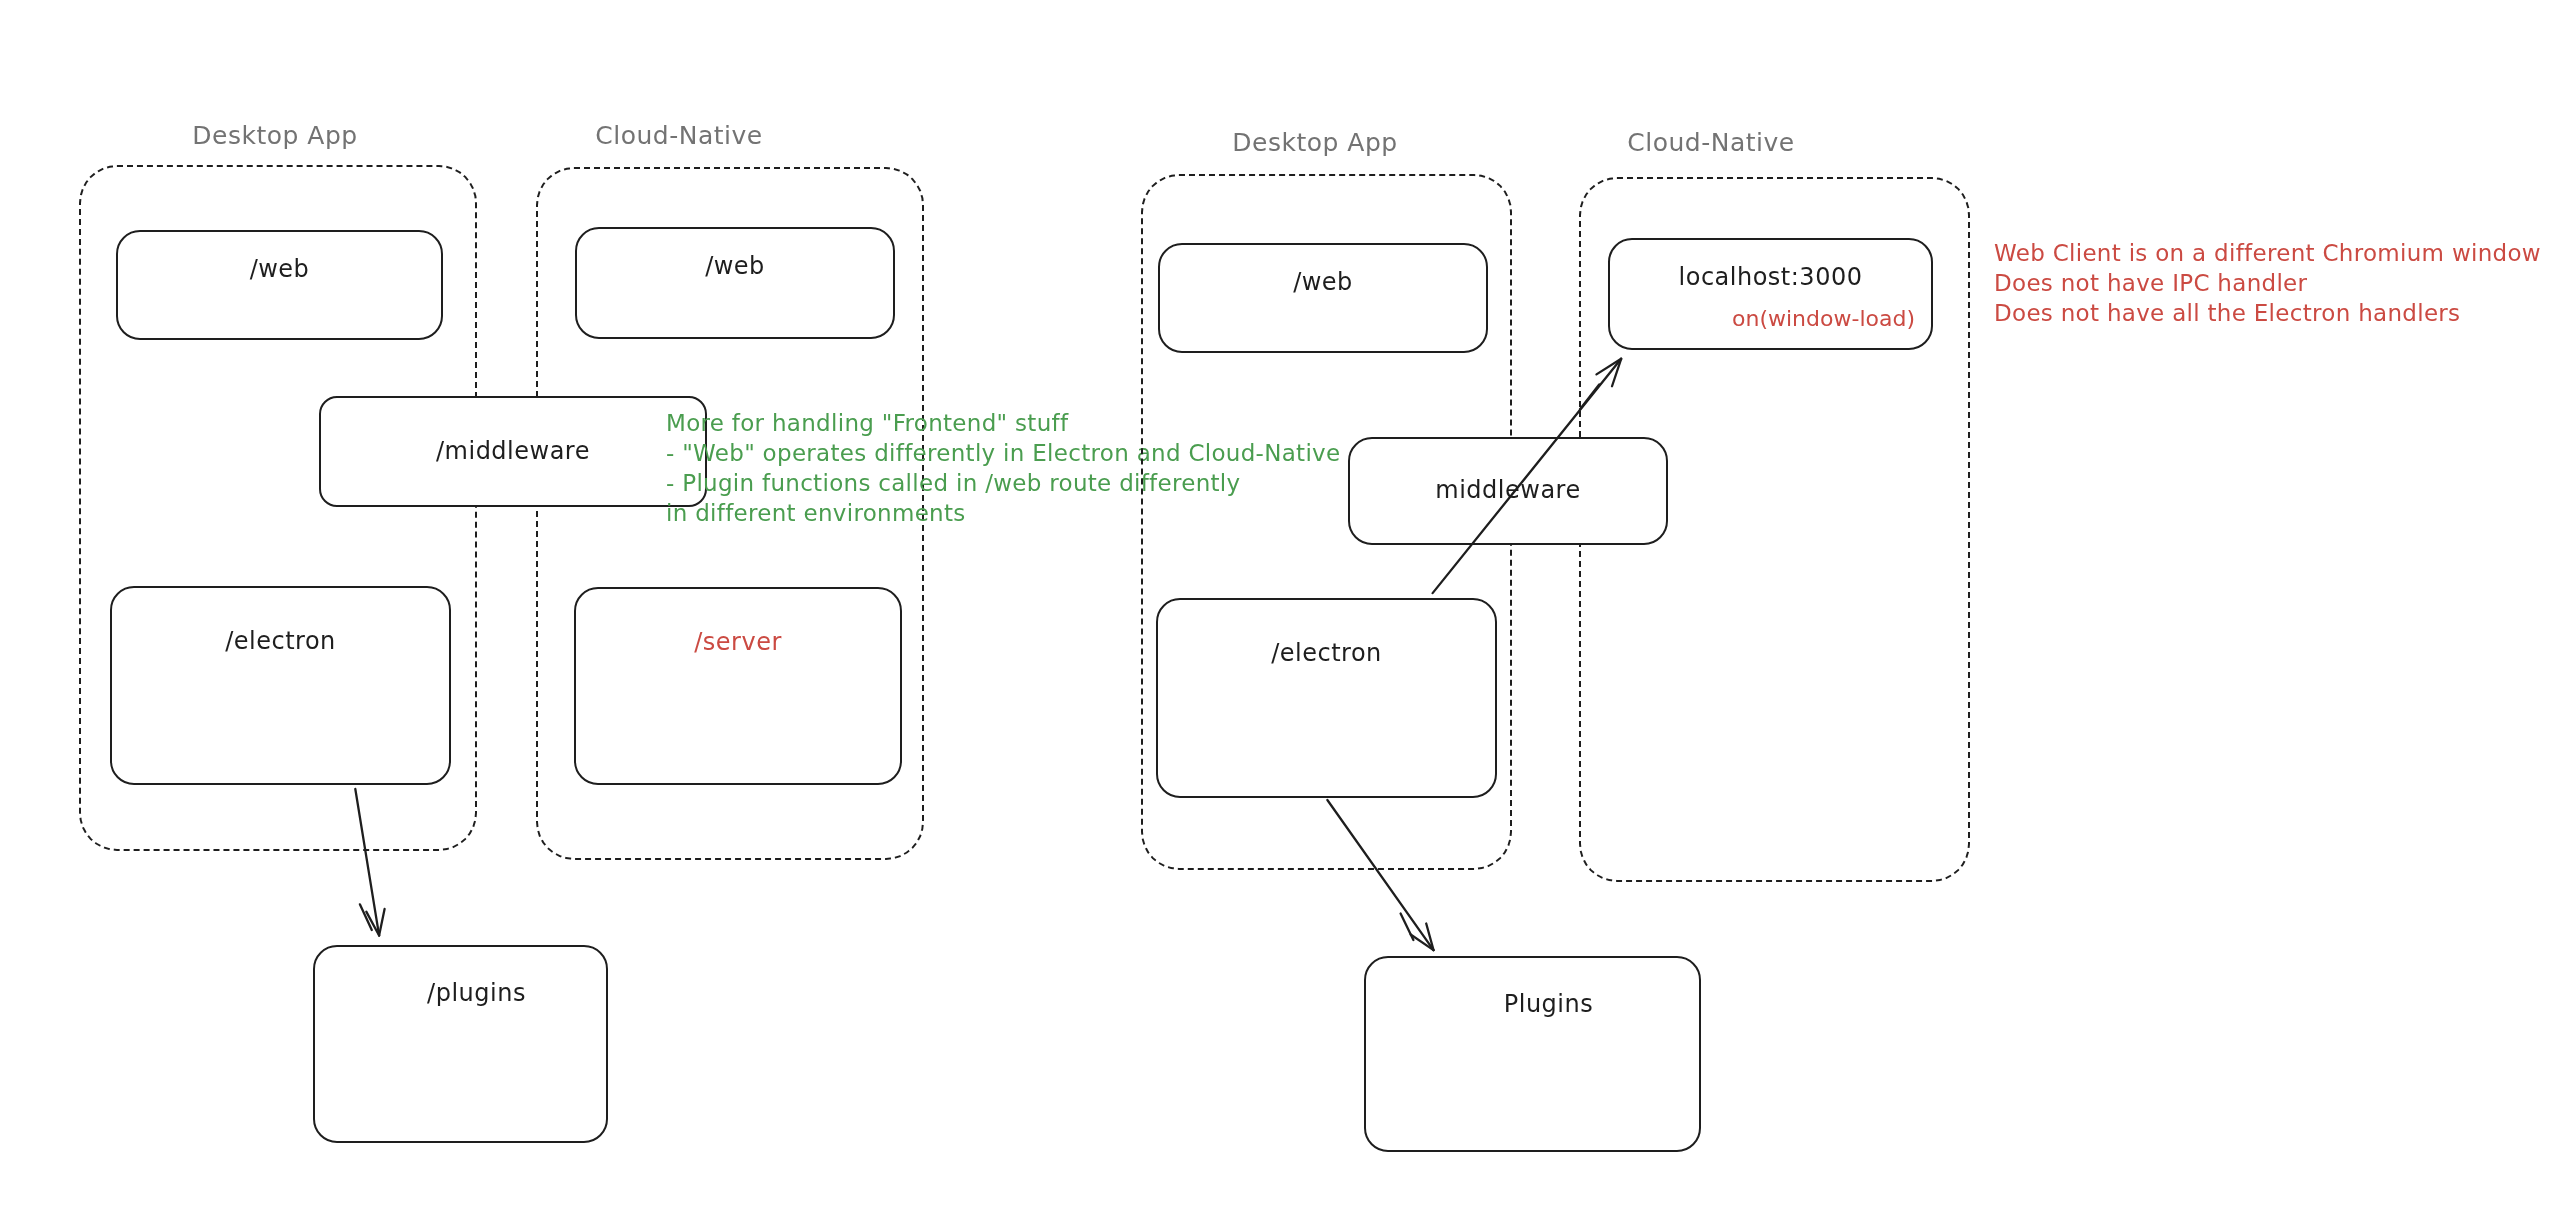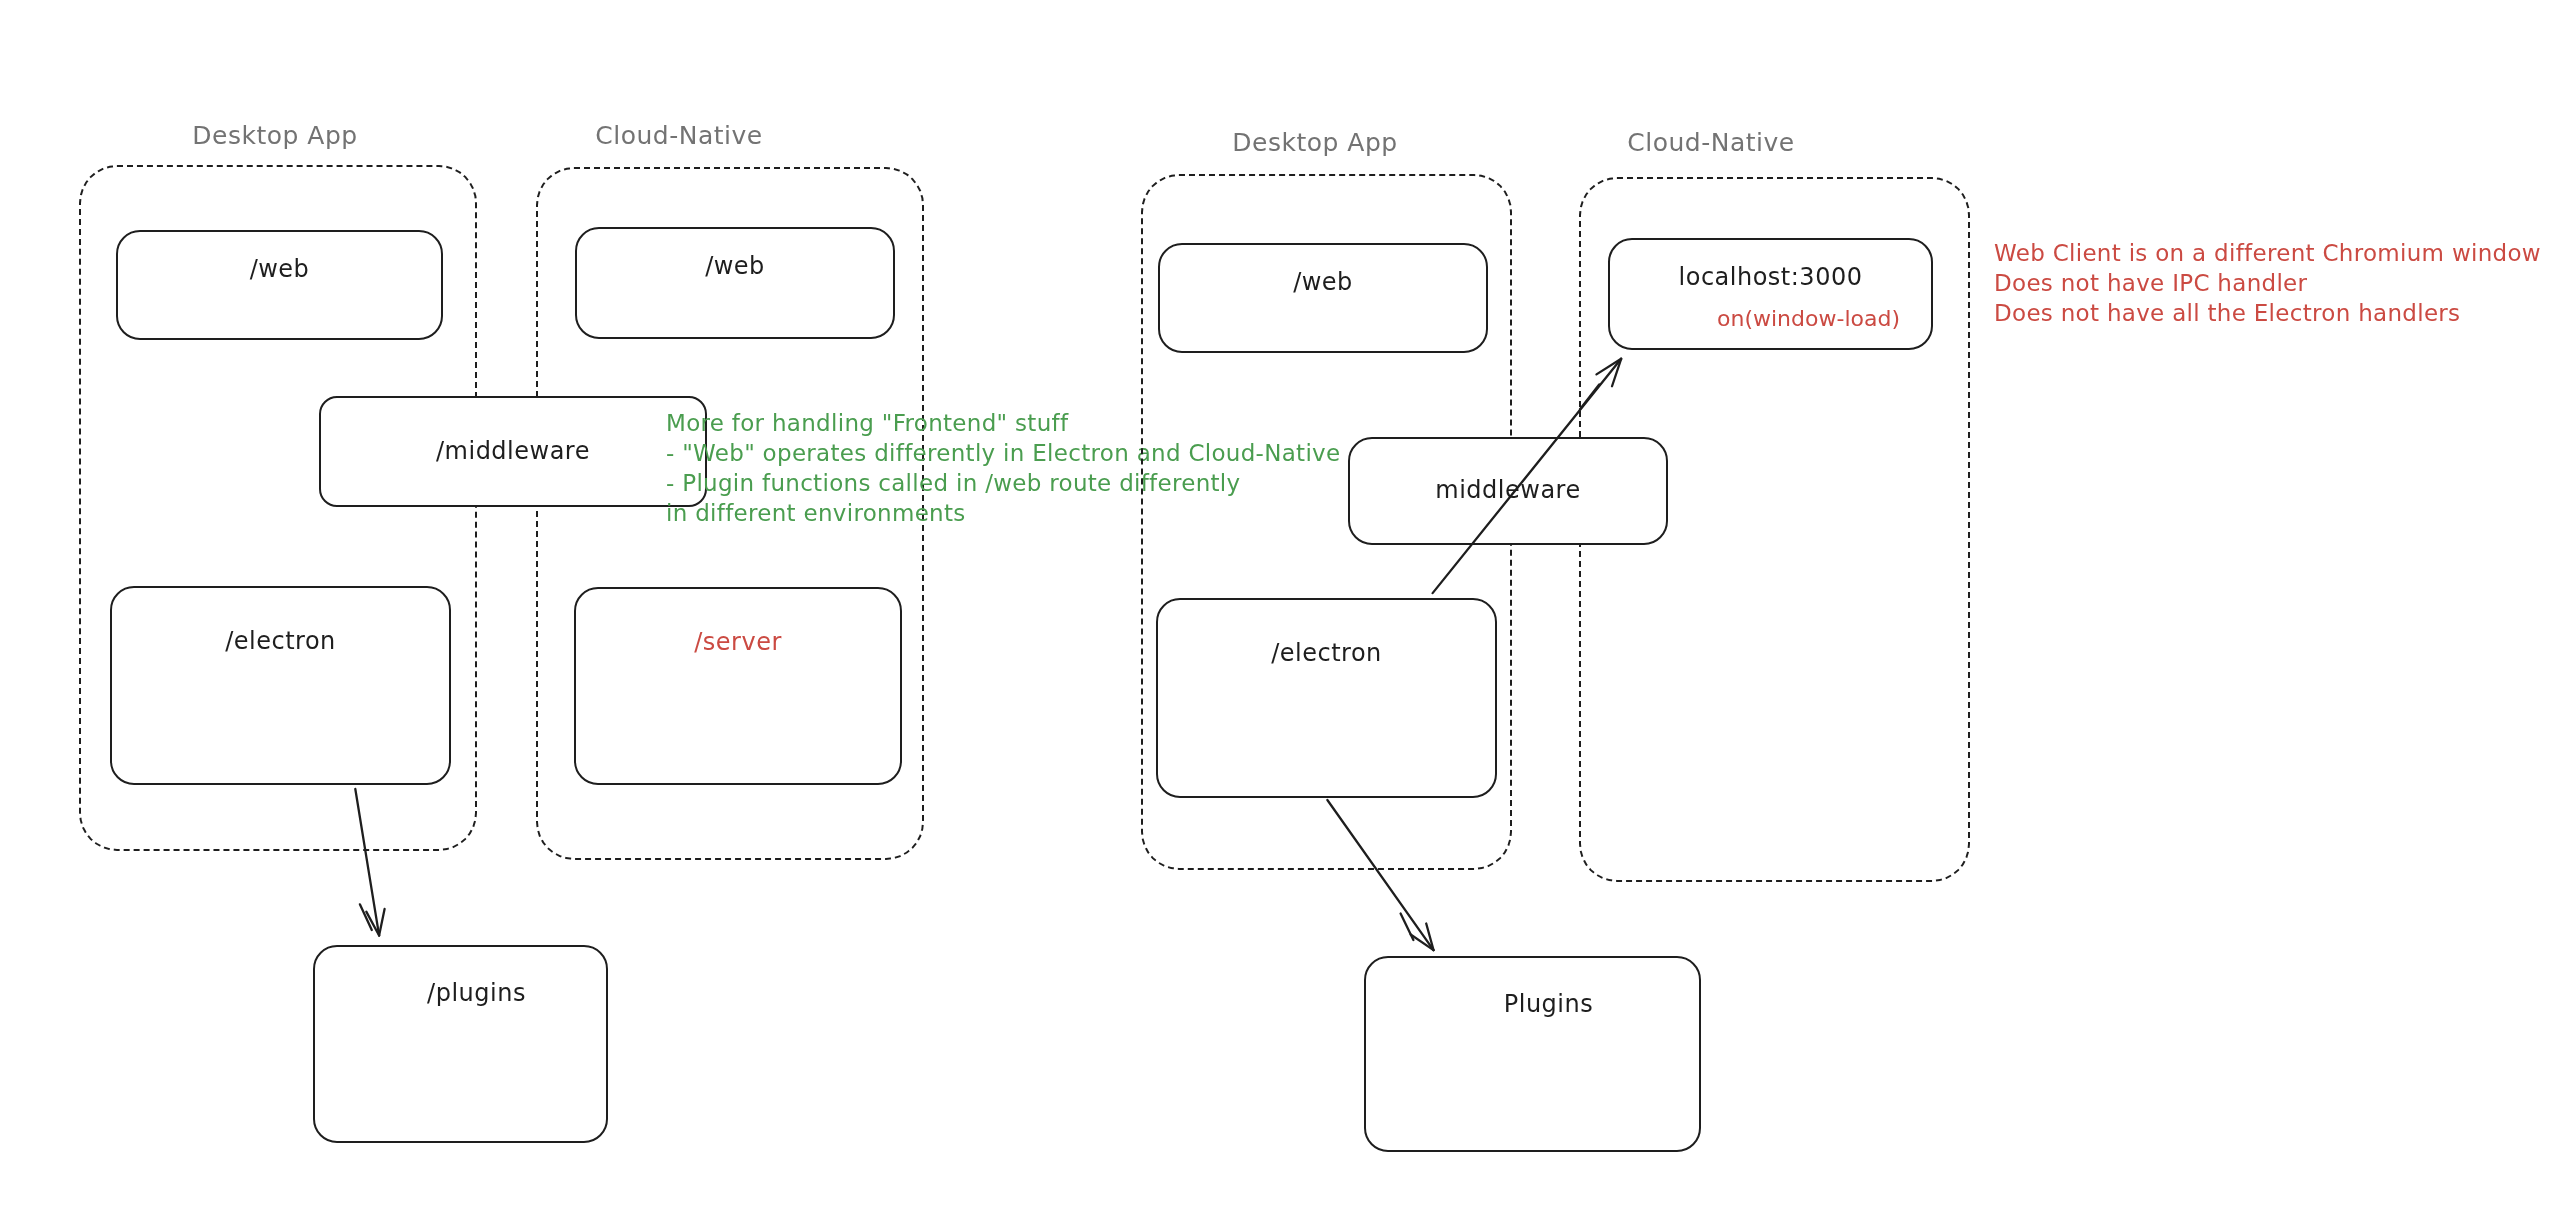--- a/index.html
+++ b/index.html
@@ -64,21 +64,21 @@
   }
   .annotation.green { color: #4a9d4f; }
   .annotation.red   { color: #cb4a42; }
   .red-text  { color: #cb4a42; }
   .sub-label {
     display: block;
     font-size: 22px;
     line-height: 26px;
     margin-top: 14.6px;
     text-align: right;
-    padding-right: 31px;
+    padding-right: 16px;
   }
   #connector-layer {
     position: absolute;
     left: 0; top: 0;
     width: 2576px;
     height: 1232px;
     pointer-events: none;
   }
   #connector-layer path {
     fill: none;

